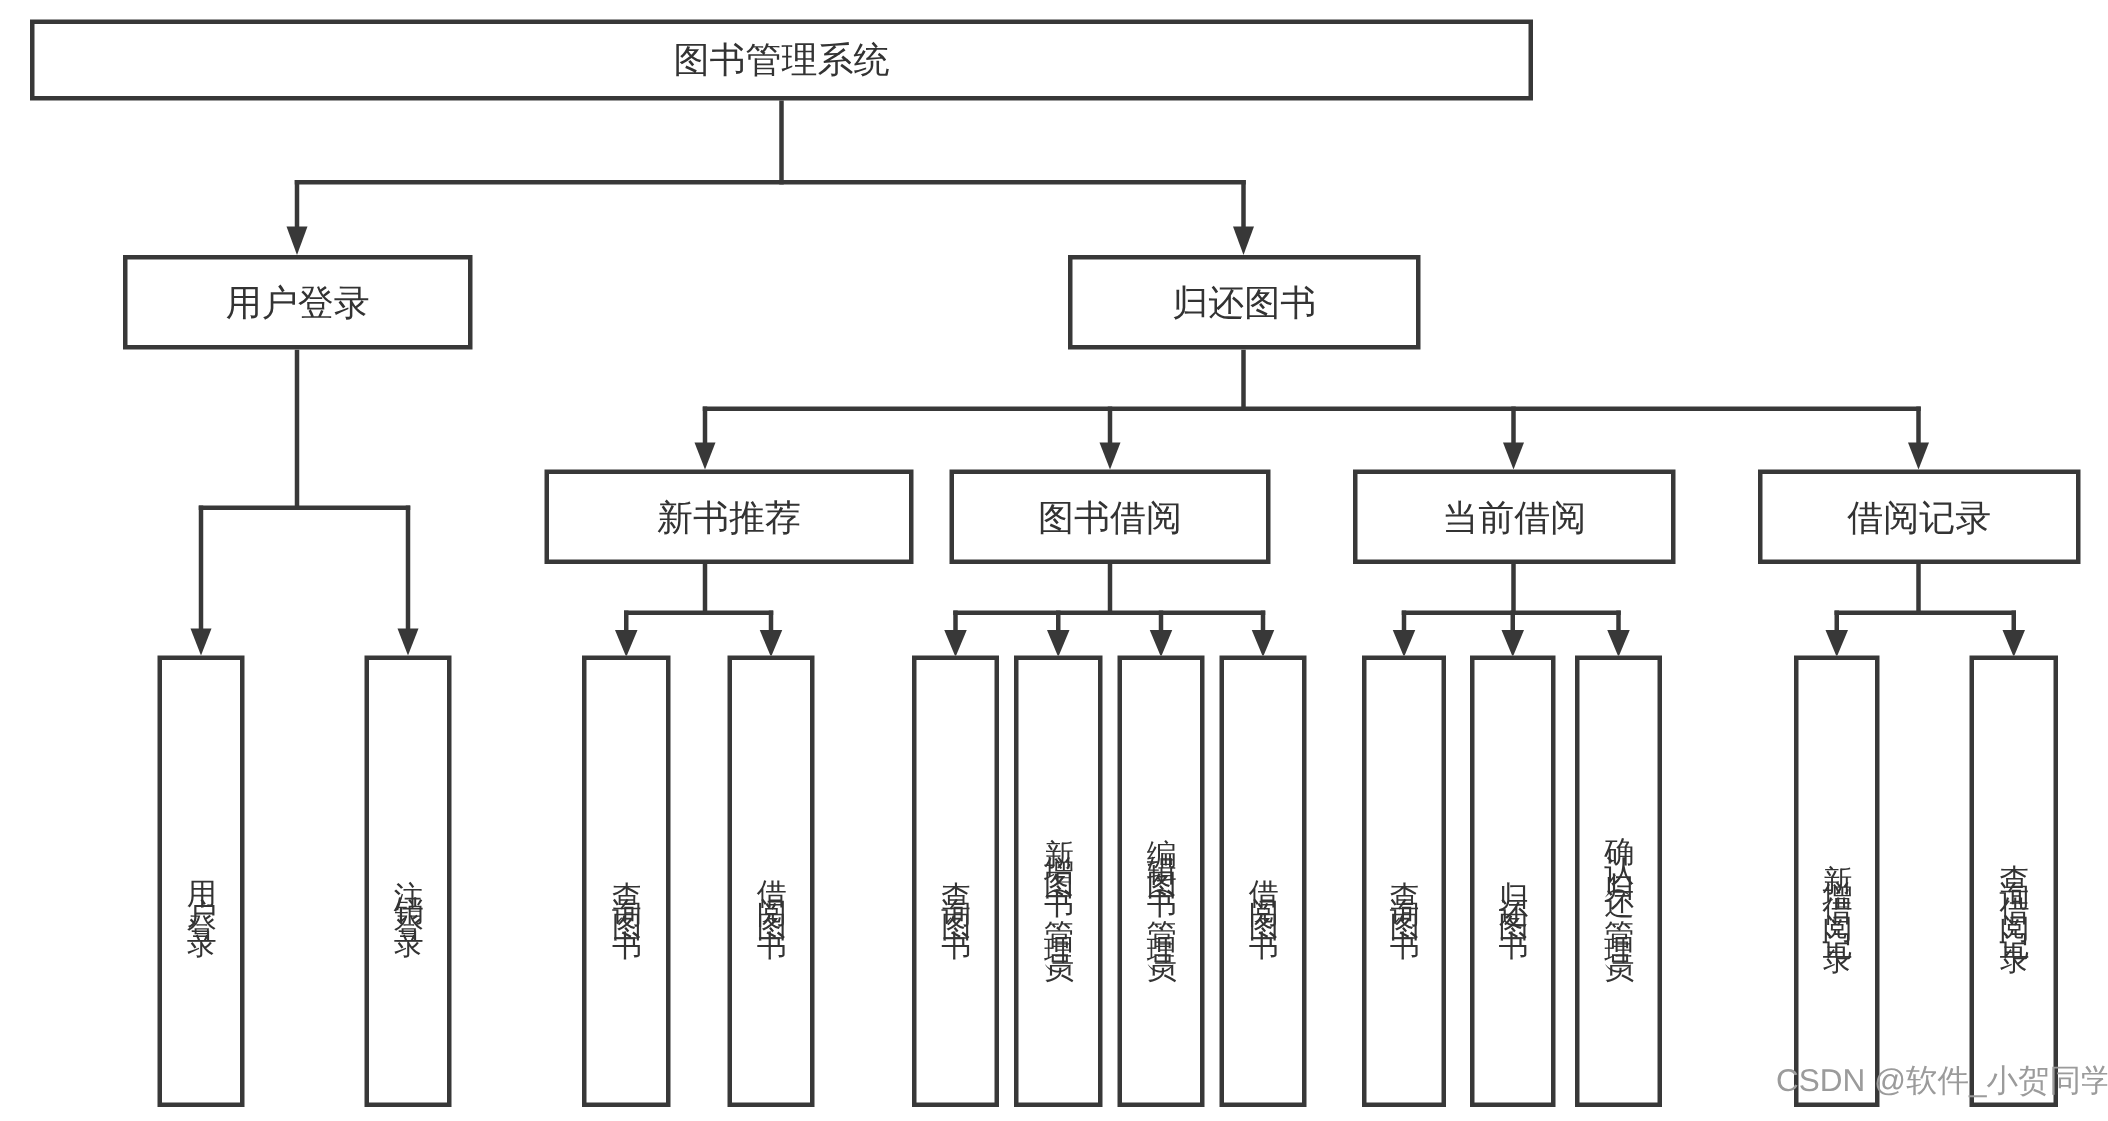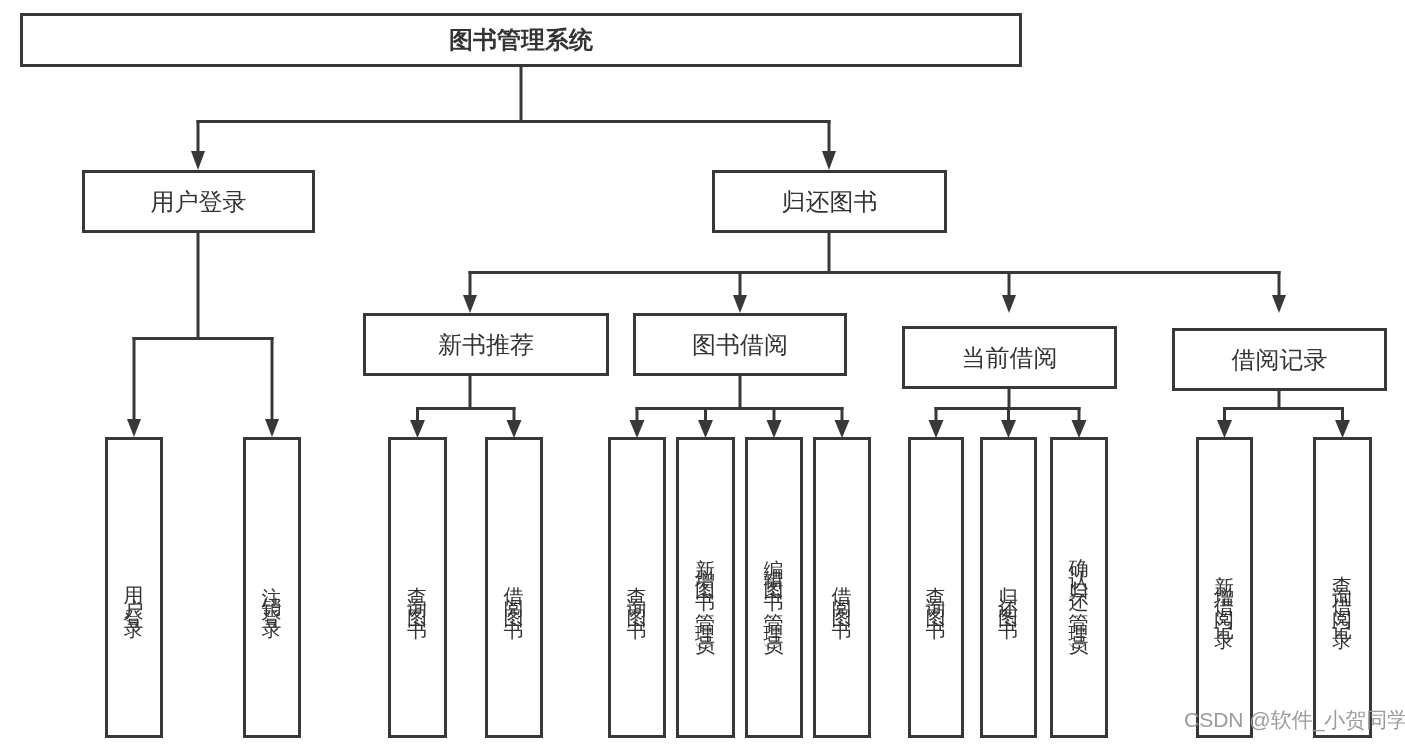--- a/index.html
+++ b/index.html
@@ -90,29 +90,29 @@
       <polygon points="766.5,420 781.5,420 774,438"></polygon>
       <polygon points="834.5,420 849.5,420 842,438"></polygon>
       <polygon points="928.5,420 943.5,420 936,438"></polygon>
       <polygon points="1001,420 1016,420 1008.5,438"></polygon>
       <polygon points="1071.5,420 1086.5,420 1079,438"></polygon>
       <polygon points="1217,420 1232,420 1224.5,438"></polygon>
       <polygon points="1335,420 1350,420 1342.5,438"></polygon>
     </g>
   </svg>
 
-  <div class="hbox" style="left:20px; top:13px; width:1002px; height:54px;font-weight:bold;">图书管理系统</div>
+  <div class="hbox" style="left:20px; top:13px; width:1002px; height:54px;">图书管理系统</div>
 
   <div class="hbox" style="left:82px; top:170px; width:233px; height:63px;">用户登录</div>
   <div class="hbox" style="left:712px; top:170px; width:235px; height:63px;">归还图书</div>
 
   <div class="hbox" style="left:363px; top:313px; width:246px; height:63px;">新书推荐</div>
   <div class="hbox" style="left:633px; top:313px; width:214px; height:63px;text-align:center;">图书借阅</div>
-  <div class="hbox" style="left:902px; top:313px; width:215px; height:63px;margin-top:13px;">当前借阅</div>
-  <div class="hbox" style="left:1172px; top:328px; width:215px; height:63px;text-align:right;">借阅记录</div>
+  <div class="hbox" style="left:902px; top:313px; width:215px; height:63px;">当前借阅</div>
+  <div class="hbox" style="left:1172px; top:313px; width:215px; height:63px;text-align:right;">借阅记录</div>
 
   <div class="leaf" style="left:105px; width:58px;">用户登录</div>
   <div class="leaf" style="left:243px; width:58px;">注销登录</div>
 
   <div class="leaf" style="left:388px; width:59px;">查询图书</div>
   <div class="leaf" style="left:485px; width:58px;">借阅图书</div>
 
   <div class="leaf" style="left:608px; width:58px;">查询图书</div>
   <div class="leaf" style="left:676px; width:59px;">新增图书（管理员）</div>
   <div class="leaf" style="left:745px; width:58px;">编辑图书（管理员）</div>

